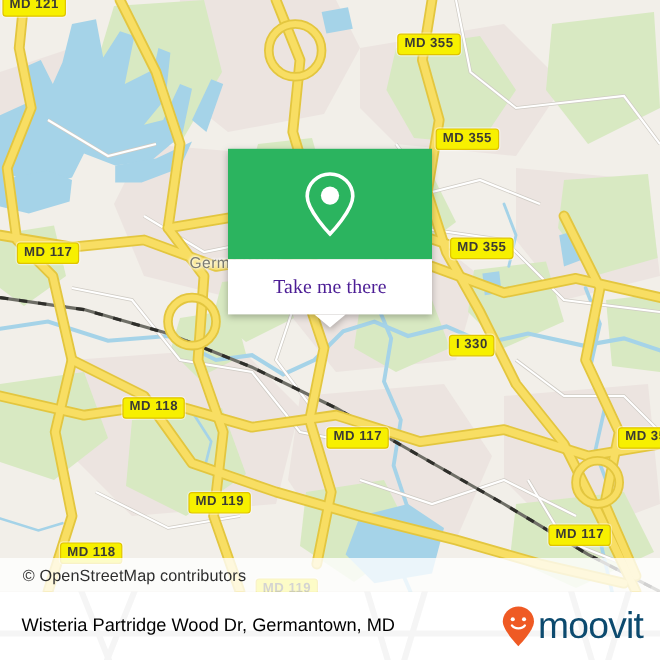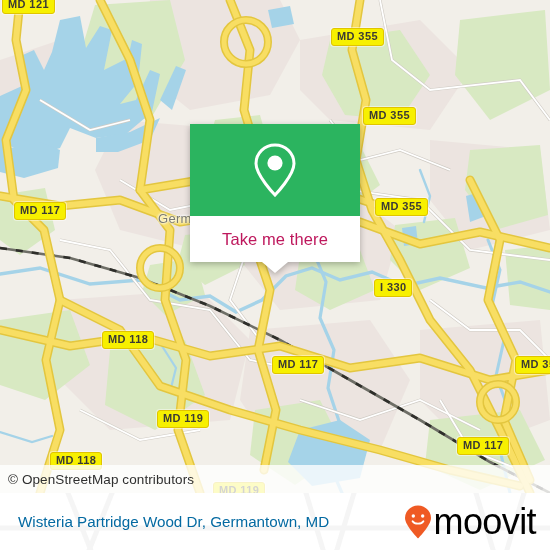--- a/index.html
+++ b/index.html
@@ -59,21 +59,21 @@
   #map-attrib {
     position: absolute;
     left: 0;
     bottom: 0;
     width: 100%;
     height: 28px;
     background: rgba(255,255,255,0.78);
     display: flex;
     align-items: center;
     box-sizing: border-box;
-    padding-left: 8px;
+    padding-left: 19px;
     color: #2f2f2f;
     font-size: 13.5px;
     letter-spacing: 0.1px;
   }
 
   
   #callout {
     position: absolute;
     left: 190px;
     top: 124px;
@@ -86,23 +86,24 @@
     display: flex;
     align-items: center;
     justify-content: center;
   }
   #callout-bottom {
     height: 46px;
     background: #ffffff;
     display: flex;
     align-items: center;
     justify-content: center;
-    color: #be185d;
+    color: #4c1d95;
     font-size: 16.5px;
     letter-spacing: 0.1px;
+    font-family: Liberation Serif, serif;
   }
   #callout-tail {
     position: absolute;
     left: 50%;
     bottom: -11px;
     margin-left: -13px;
     width: 0; height: 0;
     border-left: 13px solid transparent;
     border-right: 13px solid transparent;
     border-top: 11px solid #ffffff;
@@ -126,33 +127,33 @@
   #footer-inner {
     position: relative;
     height: 100%;
     display: flex;
     align-items: center;
     justify-content: space-between;
     padding: 0 14px 0 18px;
     box-sizing: border-box;
   }
   #footer-address {
-    color: #0369a1;
+    color: #000000;
     font-size: 15.2px;
     line-height: 20px;
     max-width: 380px;
   }
   #brand {
     display: flex;
     align-items: center;
     gap: 1px;
   }
   #brand-name {
-    color: #000000;
-    font-size: 36px;
+    color: #0c4a6e;
+    font-size: 31px;
     line-height: 31px;
     letter-spacing: -0.6px;
     font-weight: normal;
   }
 </style>
 </head>
 <body>
 
 <div id="screen">
 

